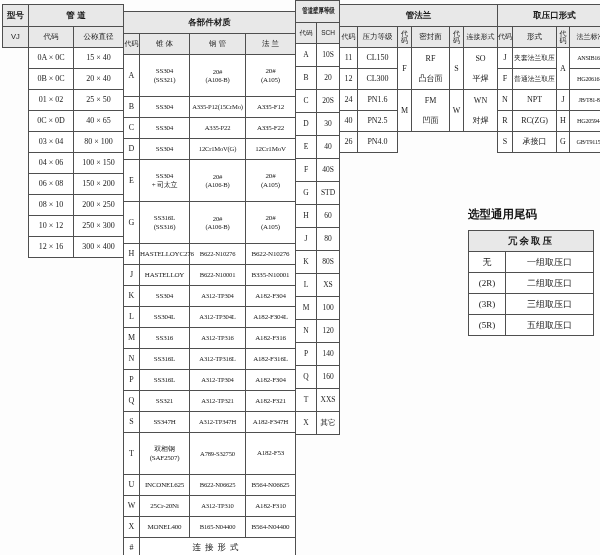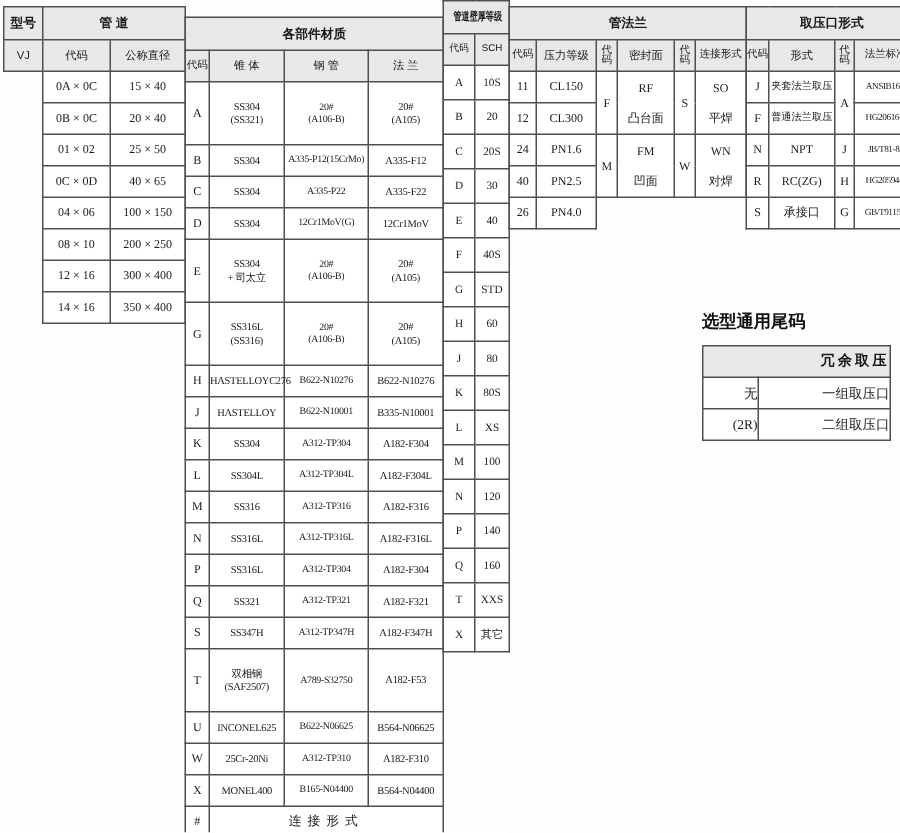--- a/index.html
+++ b/index.html
@@ -14,21 +14,21 @@
   td.v{word-break:break-all;white-space:normal;line-height:1.05;font-size:7px;}
   tr.rh1{height:22px;} tr.rh2{height:21px;} tr.r21{height:21px;} tr.r23{height:23px;} tr.r20{height:20px;}
   .squeeze{display:inline-block;transform:scaleX(0.72);transform-origin:center;white-space:nowrap;}
   .c-cone{font-size:7px;letter-spacing:-0.2px;}
   .c-steel{font-size:6.6px;letter-spacing:-0.2px;}
   .c-flange{font-size:7px;letter-spacing:-0.2px;}
   .two div{height:20px;line-height:20px;}
   .merged{letter-spacing:4px;font-size:8.5px;}
   #suffix-title{position:absolute;left:468px;top:207px;font-size:11.5px;font-weight:bold;
     font-family:Liberation Sans, sans-serif;color:#111;}
-  #tbl-suffix td{font-size:9px;height:20px;text-align:right;}
+  #tbl-suffix td{font-size:9px;height:20px;}
   #tbl-suffix td.hd{font-size:9.5px;letter-spacing:2px;}
   #tbl-tap td.std{font-size:6.2px;letter-spacing:-0.3px;}
   #tbl-wall td{font-size:7.5px;}
 </style>
 </head>
 <body>
 
 <div id="canvas">
 
   <table id="tbl-pipe" style="left:2px;top:4px;width:121px;">
@@ -64,37 +64,47 @@
           <td>01 × 02</td>
           <td>25 × 50</td>
         </tr>
         <tr class="r21">
           <td class="ghost"></td>
           <td>0C × 0D</td>
           <td>40 × 65</td>
         </tr>
         <tr class="r21">
           <td class="ghost"></td>
+          <td>03 × 04</td>
+          <td>80 × 100</td>
+        </tr>
+        <tr class="r21">
+          <td class="ghost"></td>
           <td>04 × 06</td>
           <td>100 × 150</td>
         </tr>
         <tr class="r21">
           <td class="ghost"></td>
+          <td>06 × 08</td>
+          <td>150 × 200</td>
+        </tr>
+        <tr class="r21">
+          <td class="ghost"></td>
           <td>08 × 10</td>
           <td>200 × 250</td>
         </tr>
         <tr class="r21">
           <td class="ghost"></td>
+          <td>10 × 12</td>
+          <td>250 × 300</td>
+        </tr>
+        <tr class="r21">
+          <td class="ghost"></td>
           <td>12 × 16</td>
           <td>300 × 400</td>
-        </tr>
-        <tr class="r21">
-          <td class="ghost"></td>
-          <td>14 × 16</td>
-          <td>350 × 400</td>
         </tr>
       </tbody>
   </table>
 
   <table id="tbl-mat" style="left:123px;top:11px;width:172px;border-radius:26px;">
     <colgroup>
         <col style="width:16px">
         <col style="width:50px">
         <col style="width:56px">
         <col style="width:50px">
@@ -572,16 +582,24 @@
     </thead>
     <tbody id="suffix-body">
         <tr class="r20">
           <td>无</td>
           <td>一组取压口</td>
         </tr>
         <tr class="r20">
           <td>(2R)</td>
           <td>二组取压口</td>
         </tr>
+        <tr class="r20">
+          <td>(3R)</td>
+          <td>三组取压口</td>
+        </tr>
+        <tr class="r20">
+          <td>(5R)</td>
+          <td>五组取压口</td>
+        </tr>
       </tbody>
   </table>
 
 </div>
 
 </body></html>

